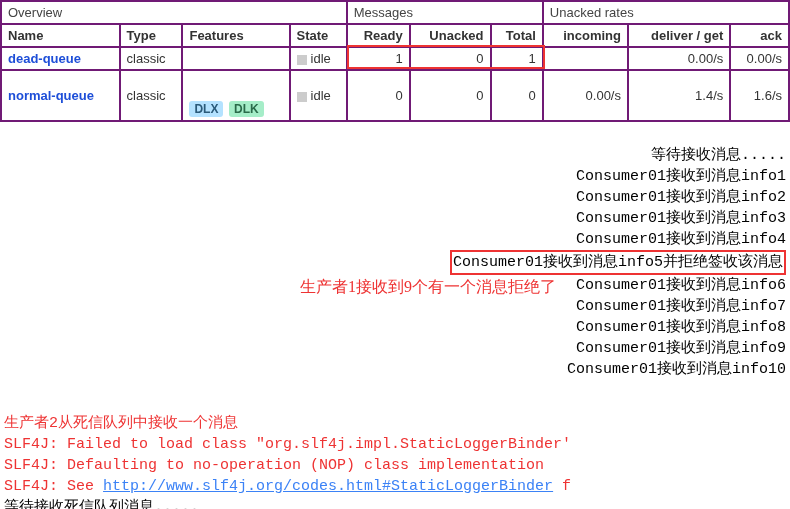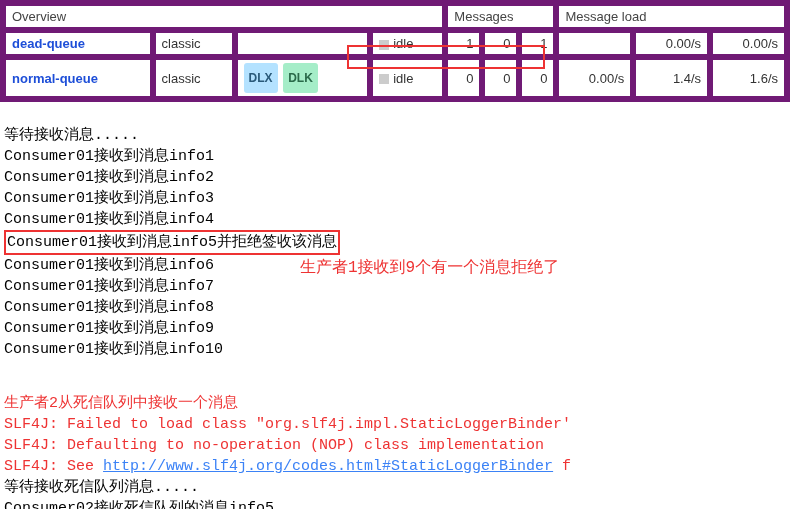--- a/index.html
+++ b/index.html
@@ -9,21 +9,21 @@
     font-size: 13px;
     color: #333;
     background: #fff;
     width: 790px;
   }
   table {
     border-collapse: collapse;
     width: 100%;
   }
   th, td {
-    border: 6px solid #701a75;
+    border: 2px solid #701a75;
     padding: 3px 6px;
     text-align: left;
     font-size: 13px;
     vertical-align: middle;
   }
   th {
     background: #fff;
     font-weight: bold;
   }
   .section-head th {
@@ -33,28 +33,28 @@
   }
   .header-row th {
     background: #fff;
   }
   .queue-name {
     font-weight: bold;
     color: #1d4ed8;
   }
   .tag {
     display: inline-block;
-    padding: 8px 5px;
+    padding: 1px 5px;
     border-radius: 3px;
     font-size: 12px;
     font-weight: bold;
     margin-right: 2px;
   }
   .tag-dlx { background: #b4e2ff; color: #2a5a7a; }
-  .tag-dlk { background: #a5edc8; color: #2a6a4a; }
+  .tag-dlk { background: #a5edc8; color: #2a6a4a; margin-top: 27px; }
   .state-square {
     display: inline-block;
     width: 10px;
     height: 10px;
     background: #ccc;
     margin-right: 4px;
     vertical-align: middle;
   }
   td.num, th.num { text-align: right; }
   .console {
@@ -68,45 +68,57 @@
   .console .red-txt { color: #e33; }
   .console .blue-link { color: #3b82f6; text-decoration: underline; }
   .red-outline {
     border: 2px solid #e33;
     display: inline-block;
     padding: 0 1px;
   }
   .annot {
     position: absolute;
     color: #e33;
-    font-family: Liberation Mono, monospace;
+    font-family: Liberation Serif, serif;
     font-size: 16px;
   }
-  .rel-wrap { position: relative; }
+  .rel-wrap { position: relative; text-align: right; }
 
   
   .hl-wrap {
     position: relative;
   }
   .hl-overlay {
     position: absolute;
     border: 2px solid #e33;
     pointer-events: none;
   }
 </style>
 </head>
 <body>
 
 <div class="hl-wrap">
 <table>
   <tbody>
         <tr class="section-head">
     <th colspan="4">Overview</th>
     <th colspan="3">Messages</th>
-    <th colspan="3">Message load</th>
+    <th colspan="3">Unacked rates</th>
+  </tr>
+  <tr class="header-row">
+    <th>Name</th>
+    <th>Type</th>
+    <th>Features</th>
+    <th>State</th>
+    <th class="num">Ready</th>
+    <th class="num">Unacked</th>
+    <th class="num">Total</th>
+    <th class="num">incoming</th>
+    <th class="num">deliver / get</th>
+    <th class="num">ack</th>
   </tr>
 
   <tr id="row0">
     <td><span class="queue-name">dead-queue</span></td>
     <td>classic</td>
     <td></td>
     <td><span class="state-square"></span><span>idle</span></td>
     <td class="num" id="r0c4">1</td>
     <td class="num" id="r0c5">0</td>
     <td class="num" id="r0c6">1</td>

